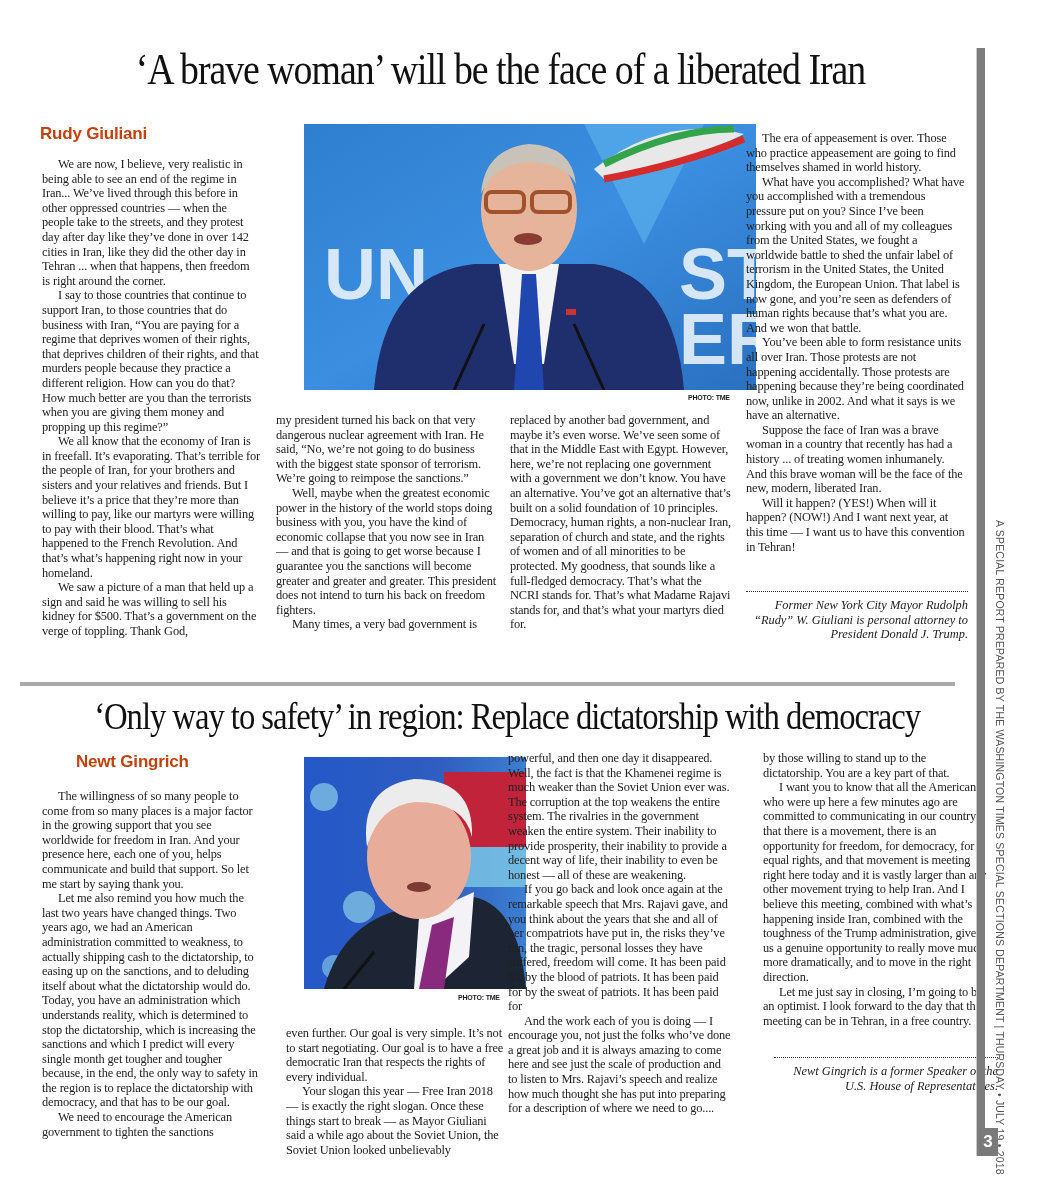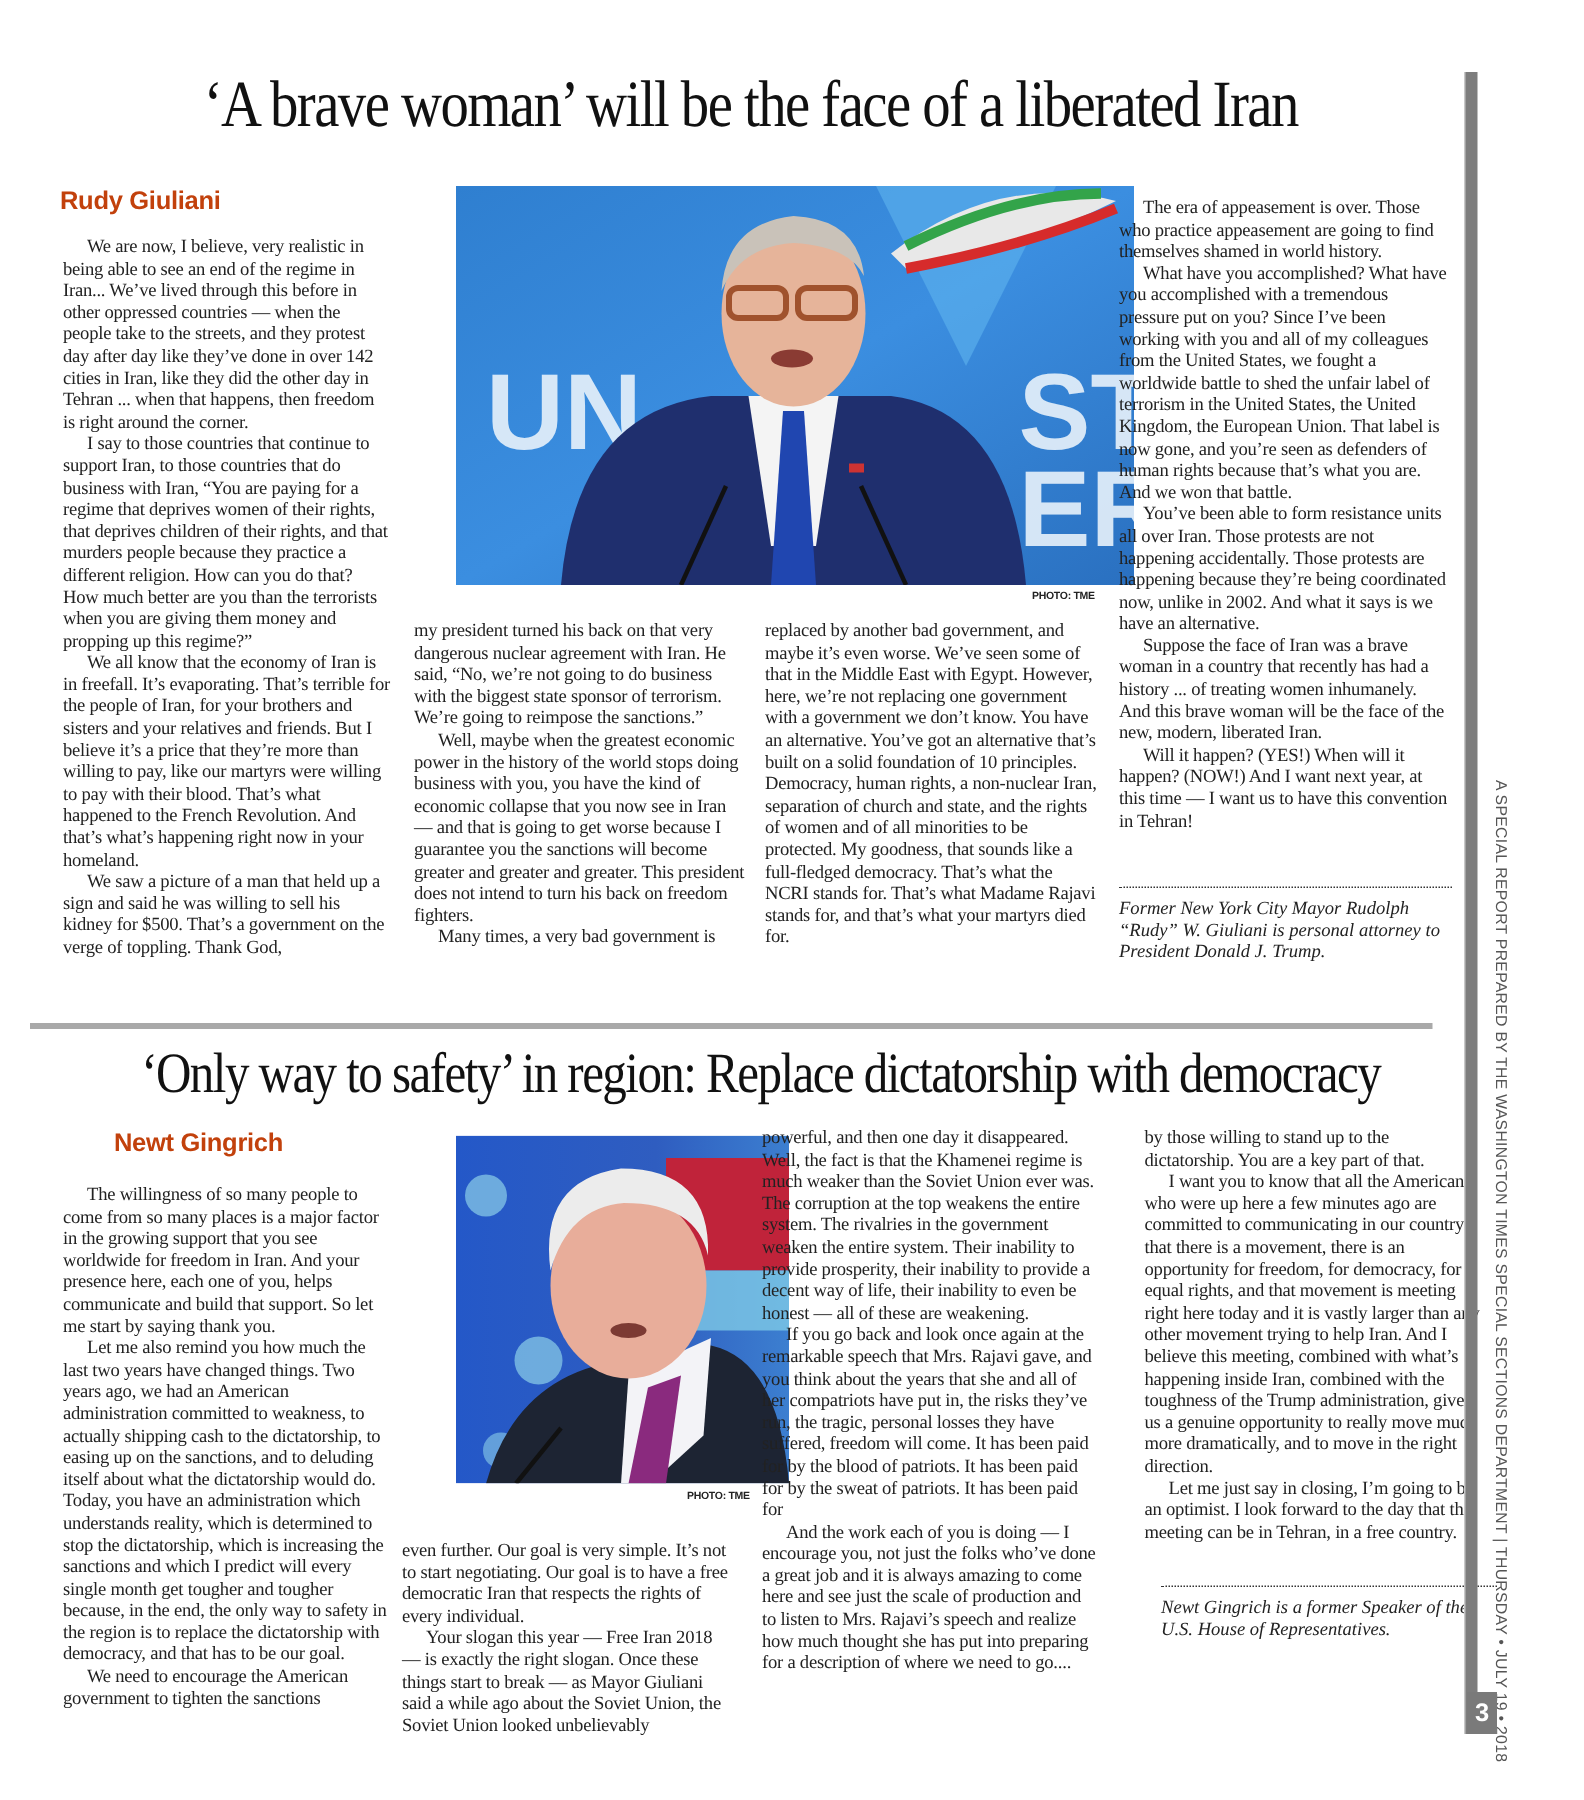--- a/index.html
+++ b/index.html
@@ -21,21 +21,21 @@
 
   .col {
     position: absolute; font-size: 12.4px; line-height: 14.6px; color: #222;
     text-align: left; letter-spacing: -0.15px;
   }
   .col p { text-indent: 16px; }
   .col p.noindent { text-indent: 0; }
 
   .footnote {
     position: absolute; font-style: italic; font-size: 12.4px; line-height: 14.6px;
-    color: #222; border-top: 1.5px dotted #333; padding-top: 6px;
+    color: #222; border-top: 1.5px dotted #333; padding-top: 6px; text-align: right;
   }
 
   .photo { position: absolute; overflow: hidden; margin-left: 28px; }
   .credit {
     position: absolute; font-family: "Liberation Sans", sans-serif; font-weight: bold;
     font-size: 7px; color: #222; letter-spacing: -0.2px;
   }
 
   .divider { position: absolute; left: 20px; width: 935px; height: 4px; background: #a9a9a9; }
 
@@ -146,21 +146,21 @@
     <polygon points="115,160 170,135 165,200 130,232 110,232" fill="#f3f3f7"></polygon>
     <polygon points="128,168 150,160 140,232 115,232" fill="#8a2a7e"></polygon>
     <ellipse cx="115" cy="100" rx="52" ry="62" fill="#e8ad9a"></ellipse>
     <path d="M63,90 Q55,30 110,22 Q170,22 168,80 Q160,45 112,45 Q75,48 63,90 Z" fill="#ececec"></path>
     <ellipse cx="115" cy="130" rx="12" ry="5" fill="#7c3a33"></ellipse>
     <line x1="40" y1="232" x2="70" y2="195" stroke="#111" stroke-width="3"></line>
   </svg>
 </div>
 <div class="credit" style="left:458px; top:994px;">PHOTO: TME</div>
 
-<div class="col" id="a2c2" style="left:268px; top:1026px; width:222px;">
+<div class="col" id="a2c2" style="left:286px; top:1026px; width:222px;">
     <p class="noindent">even further. Our goal is very simple. It’s not to start negotiating. Our goal is to have a free democratic Iran that respects the rights of every individual.</p>
     <p>Your slogan this year — Free Iran 2018 — is exactly the right slogan. Once these things start to break — as Mayor Giuliani said a while ago about the Soviet Union, the Soviet Union looked unbelievably</p>
   </div>
 <div class="col" id="a2c3" style="left:508px; top:751px; width:224px;">
     <p class="noindent">powerful, and then one day it disappeared. Well, the fact is that the Khamenei regime is much weaker than the Soviet Union ever was. The corruption at the top weakens the entire system. The rivalries in the government weaken the entire system. Their inability to provide prosperity, their inability to provide a decent way of life, their inability to even be honest — all of these are weakening.</p>
     <p>If you go back and look once again at the remarkable speech that Mrs. Rajavi gave, and you think about the years that she and all of her compatriots have put in, the risks they’ve run, the tragic, personal losses they have suffered, freedom will come. It has been paid for by the blood of patriots. It has been paid for by the sweat of patriots. It has been paid for</p>
     <p>And the work each of you is doing — I encourage you, not just the folks who’ve done a great job and it is always amazing to come here and see just the scale of production and to listen to Mrs. Rajavi’s speech and realize how much thought she has put into preparing for a description of where we need to go....</p>
   </div>
 <div class="col" id="a2c4" style="left:763px; top:751px; width:224px;">
     <p class="noindent">by those willing to stand up to the dictatorship. You are a key part of that.</p>

